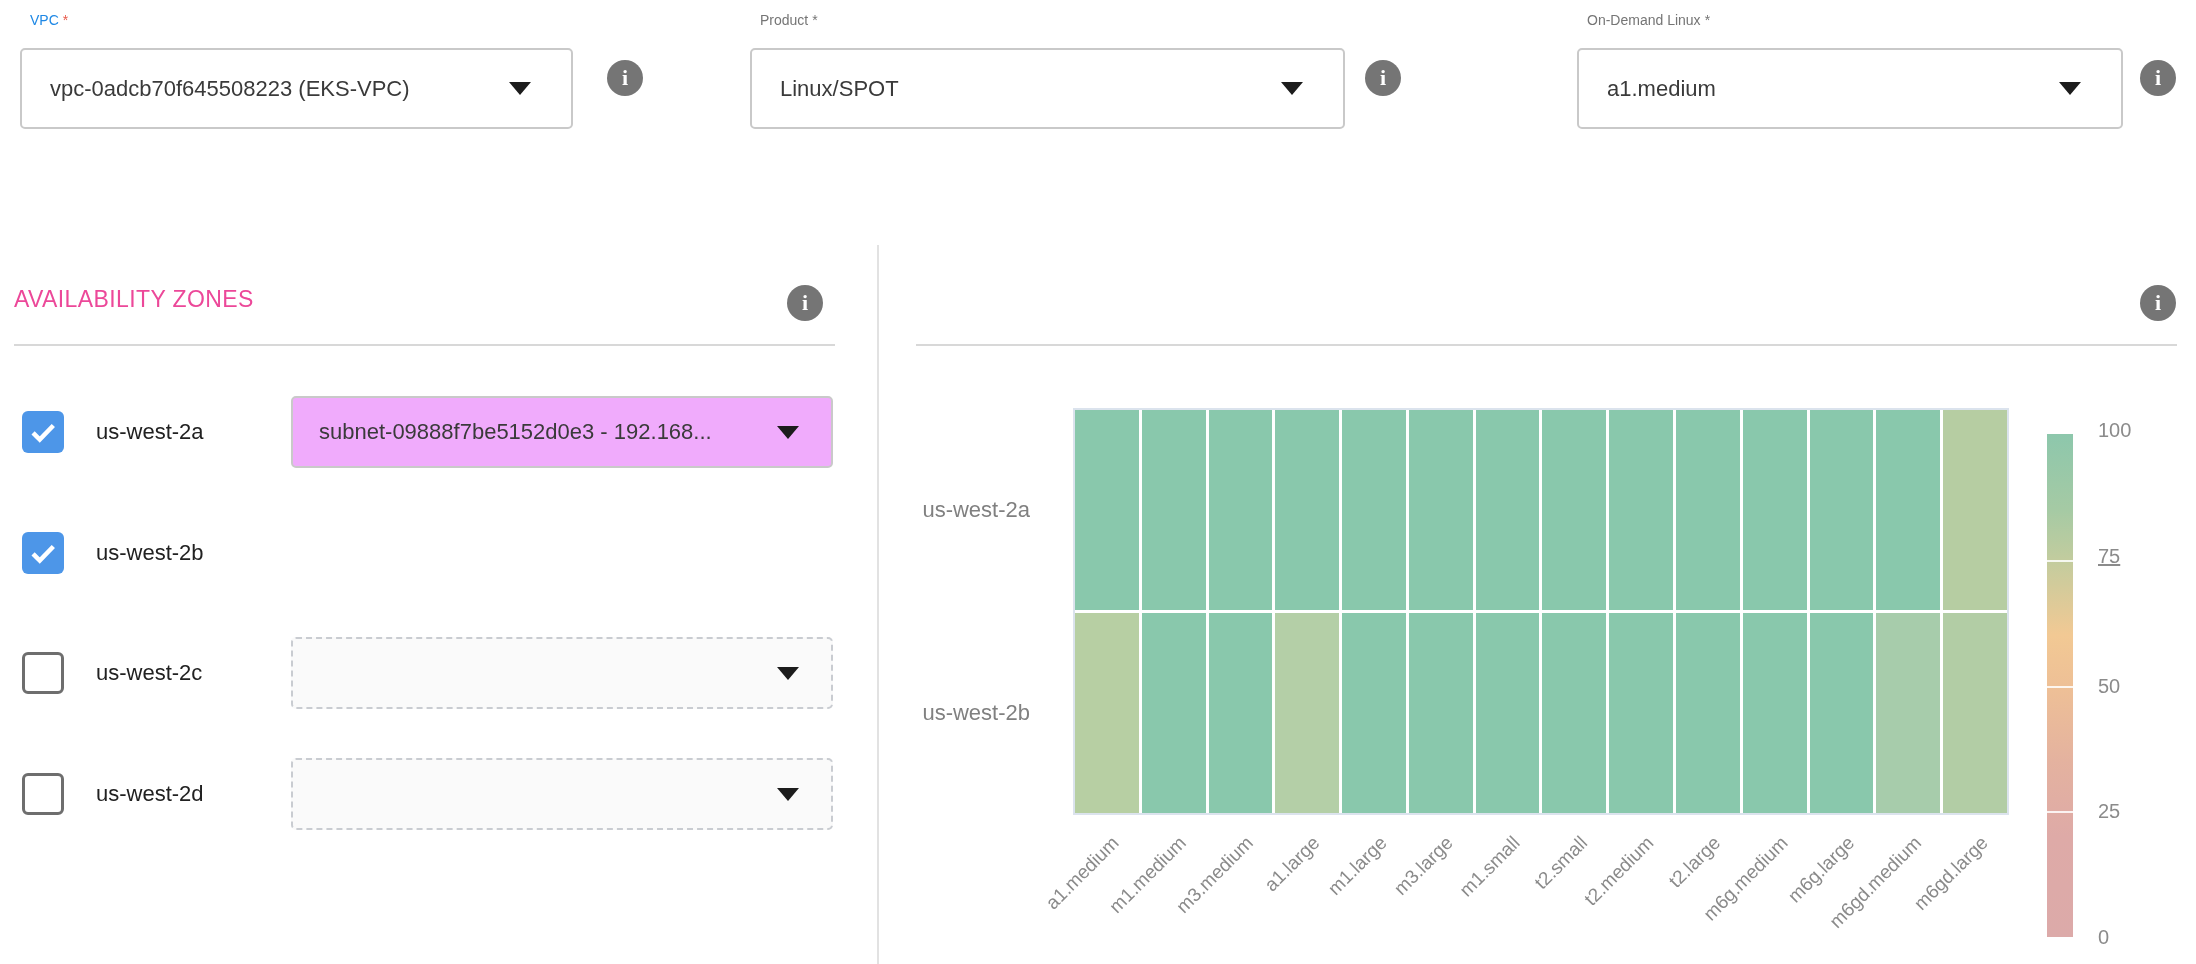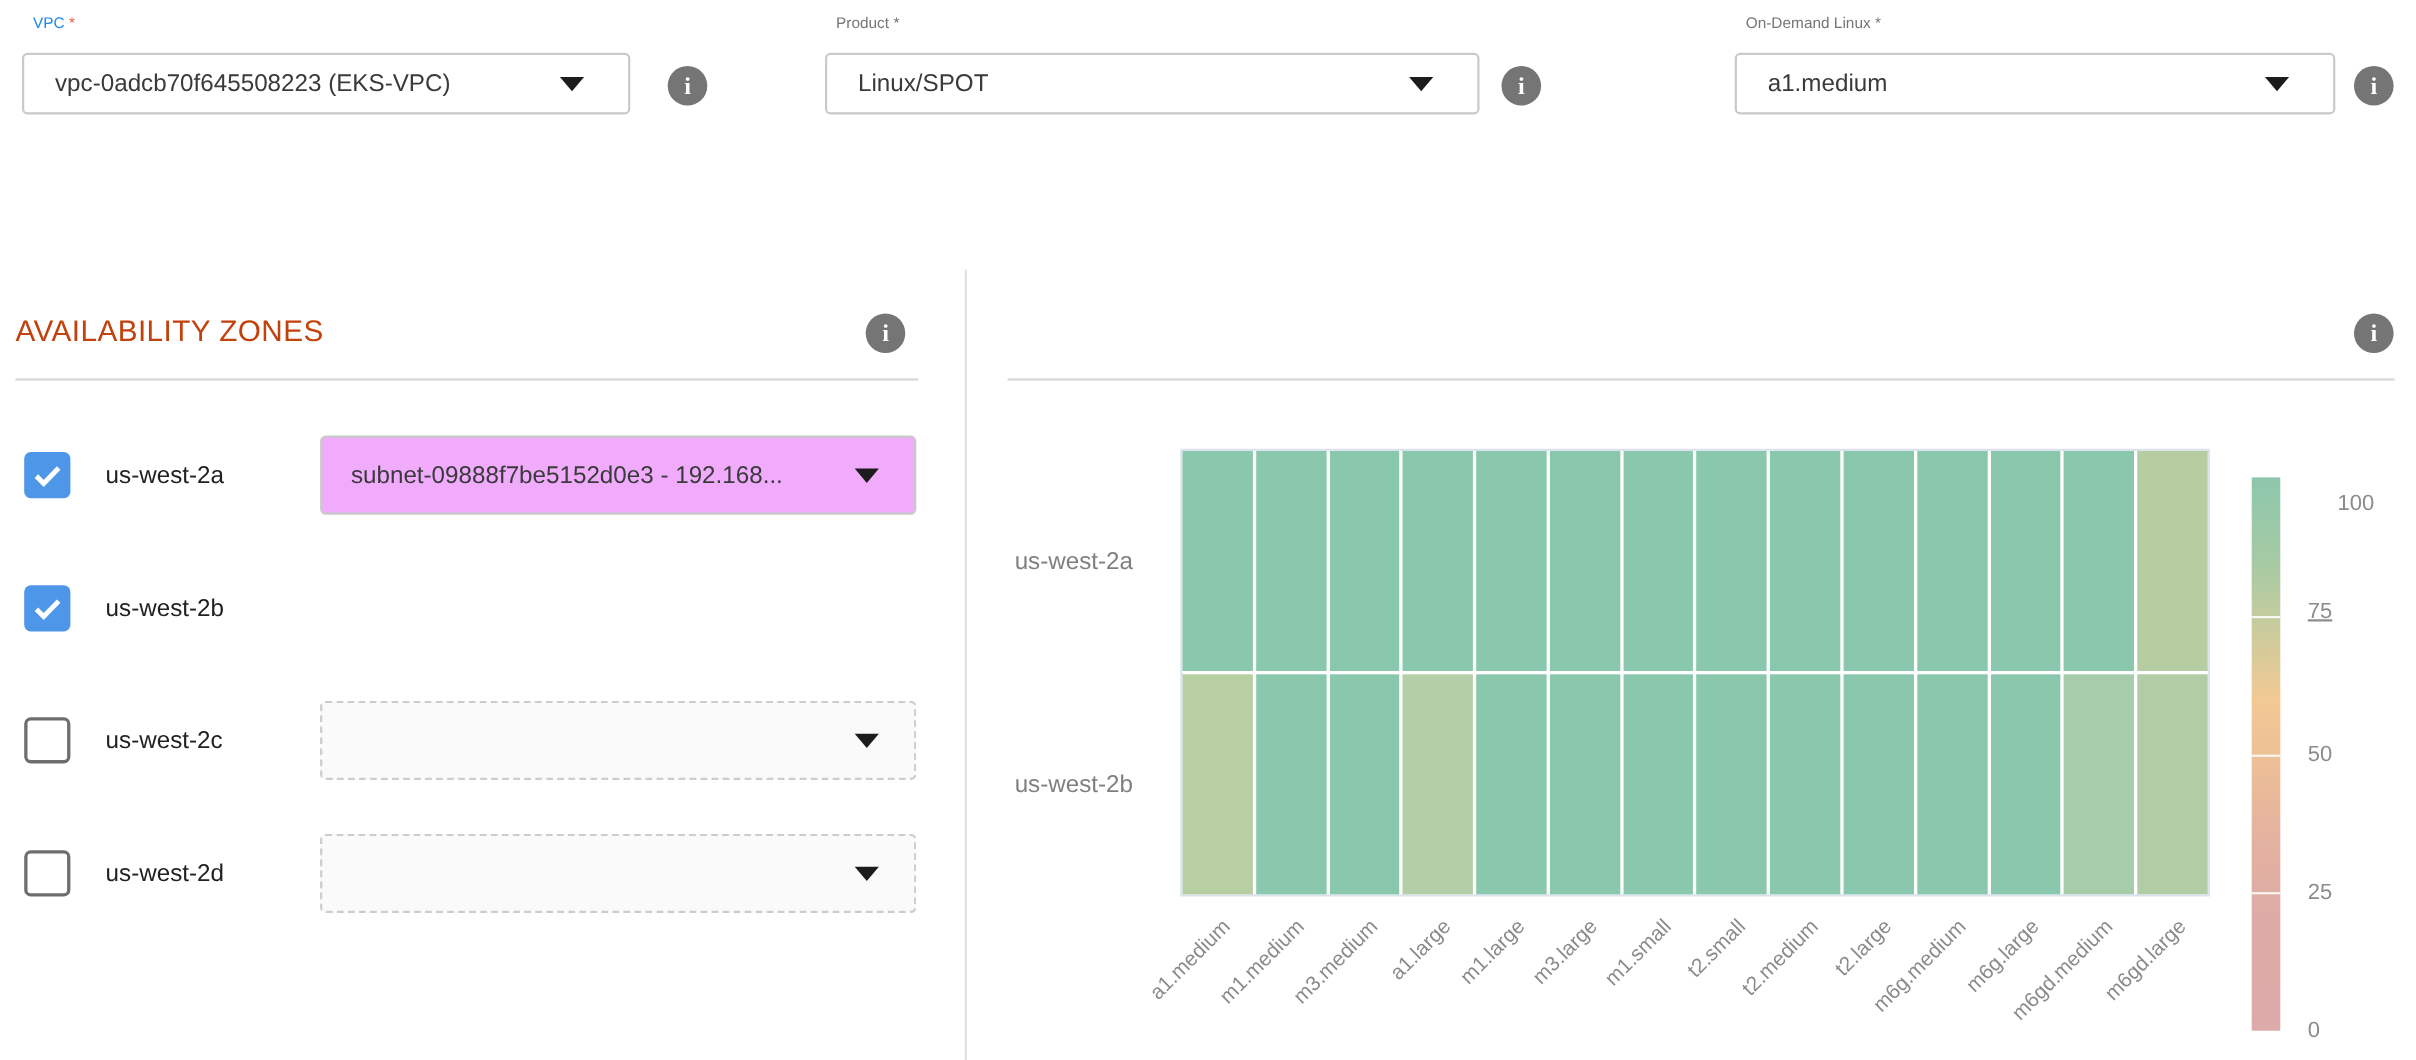--- a/index.html
+++ b/index.html
@@ -9,34 +9,34 @@
 
   
   .field { position:absolute; top:12px; }
   #field-vpc { left:20px; width:553px; }
   #field-product { left:750px; width:595px; }
   #field-odt { left:1577px; width:546px; }
   .field-label { font-size:14px; color:#757575; margin:0 0 12px 10px; height:24px; }
   #field-vpc .lbl { color:#1e88e5; }
   .req { color:#757575; margin-left:4px; }
   #field-vpc .req { color:#e8594a; }
-  .select-box { height:56px; border:2px solid #c9c9c9; border-radius:5px; background:#fff;
+  .select-box { height:81px; border:2px solid #c9c9c9; border-radius:5px; background:#fff;
     display:flex; align-items:center; justify-content:space-between; padding:0 40px 0 28px; cursor:pointer; }
   .select-value { font-size:22px; color:#3a3a3a; white-space:nowrap; overflow:hidden; }
   .caret { width:0; height:0; border-left:11px solid transparent; border-right:11px solid transparent;
     border-top:13px solid #1c1c1c; flex:none; margin-left:12px; }
   .info-icon { position:absolute; width:36px; height:36px; border-radius:50%; background:#757575;
     color:#fff; display:flex; align-items:center; justify-content:center;
     font-family:"Liberation Serif", serif; font-weight:bold; font-size:22px; cursor:pointer; }
   #field-vpc .info-icon { left:587px; top:48px; }
   #field-product .info-icon { left:615px; top:48px; }
   #field-odt .info-icon { left:563px; top:48px; }
 
   
-  .section-title { position:absolute; font-size:27px; color:#c2410c; letter-spacing:0.4px; }
+  .section-title { position:absolute; font-size:23px; color:#ec4899; letter-spacing:0.4px; }
   #az-title { left:14px; top:286px; }
   #smc-title { left:916px; top:286px; }
   #az-info { left:787px; top:285px; }
   #smc-info { left:2140px; top:285px; }
   .h-div { position:absolute; height:2px; background:#d8d8d8; }
   #az-divider { left:14px; top:344px; width:821px; }
   #smc-divider { left:916px; top:344px; width:1261px; }
   .v-div { position:absolute; left:877px; top:245px; width:2px; height:719px; background:#e2e2e2; }
 
   
@@ -197,20 +197,20 @@
       <span class="hm-col-label" style="right: 352.8px;">m6g.large</span>
       <span class="hm-col-label" style="right: 286px;">m6gd.medium</span>
       <span class="hm-col-label" style="right: 219.2px;">m6gd.large</span>
     </div>
   <div id="legend-bar" style="background: linear-gradient(rgb(141, 199, 172) 0%, rgb(165, 202, 164) 15%, rgb(194, 204, 158) 25%, rgb(242, 201, 148) 40%, rgb(238, 192, 150) 50%, rgb(228, 178, 159) 65%, rgb(222, 170, 167) 80%, rgb(220, 170, 169) 100%);">
       <div class="legend-tickline" style="top: 25%;"></div>
       <div class="legend-tickline" style="top: 50%;"></div>
       <div class="legend-tickline" style="top: 75%;"></div>
     </div>
   <div id="legend-ticks">
-      <div class="legend-tick" style="top: 446px; margin-left: 27px;">100</div>
+      <div class="legend-tick" style="top: 418px;">100</div>
       <div class="legend-tick" style="top: 544px; text-decoration: underline;">75</div>
       <div class="legend-tick" style="top: 673.5px;">50</div>
       <div class="legend-tick" style="top: 799.25px;">25</div>
       <div class="legend-tick" style="top: 925px;">0</div>
     </div>
 
 </div>
 
 </body></html>

